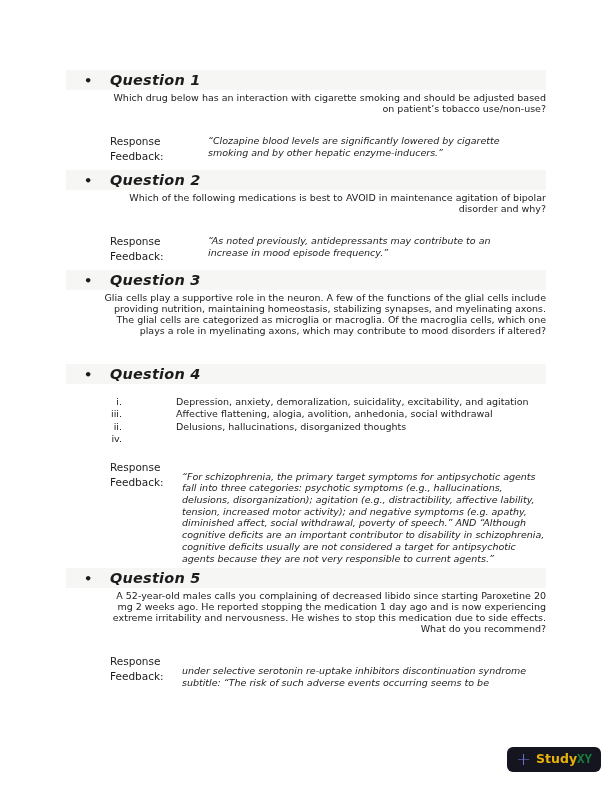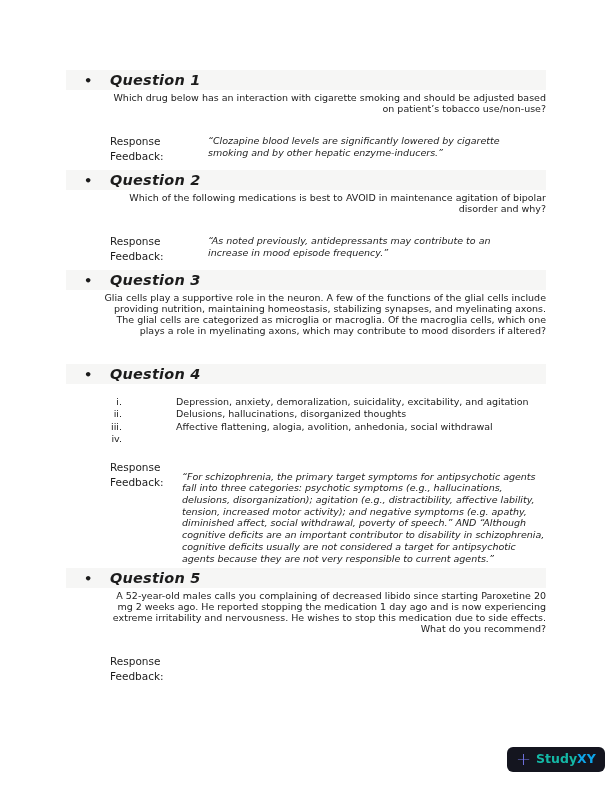--- a/index.html
+++ b/index.html
@@ -86,22 +86,22 @@
     gap: 5px;
   }
   .logo-plus {
     color: #7678f0;
     font-size: 18px;
     font-weight: 300;
     line-height: 1;
     margin-top: -2px;
   }
   .logo-text { font-size: 12.5px; font-weight: 700; line-height: 1; }
-  .logo-study { color: #14b8a6; }
-  .logo-xy { color: #0ea5e9; }
+  .logo-study { color: #eab308; }
+  .logo-xy { color: #15803d; font-family: Liberation Mono, monospace; }
 </style>
 </head>
 <body>
 
 <div class="content">
 
   <section class="sec">
     <div class="q-head">
       <span class="bullet">•</span>
       <h2 class="q-title">Question 1</h2>
@@ -137,45 +137,46 @@
     <div class="q-head">
       <span class="bullet">•</span>
       <h2 class="q-title">Question 4</h2>
     </div>
     <div class="opts">
       <div class="opt">
         <span class="opt-num">i.</span>
         <span class="opt-text">Depression, anxiety, demoralization, suicidality, excitability, and agitation</span>
       </div>
       <div class="opt">
+        <span class="opt-num">iii.</span>
+        <span class="opt-text">Affective flattening, alogia, avolition, anhedonia, social withdrawal</span>
+      </div>
+      <div class="opt">
         <span class="opt-num">ii.</span>
         <span class="opt-text">Delusions, hallucinations, disorganized thoughts</span>
-      </div>
-      <div class="opt">
-        <span class="opt-num">iii.</span>
-        <span class="opt-text">Affective flattening, alogia, avolition, anhedonia, social withdrawal</span>
       </div>
       <div class="opt">
         <span class="opt-num">iv.</span>
       </div>
     </div>
     <div class="fb fb-narrow">
       <div class="fb-label">Response Feedback:</div>
       <div class="fb-text">“For schizophrenia, the primary target symptoms for antipsychotic agents fall into three categories: psychotic symptoms (e.g., hallucinations, delusions, disorganization); agitation (e.g., distractibility, affective lability, tension, increased motor activity); and negative symptoms (e.g. apathy, diminished affect, social withdrawal, poverty of speech.” AND “Although cognitive deficits are an important contributor to disability in schizophrenia, cognitive deficits usually are not considered a target for antipsychotic agents because they are not very responsible to current agents.”</div>
     </div>
   </section>
 
   <section class="sec">
     <div class="q-head">
       <span class="bullet">•</span>
       <h2 class="q-title">Question 5</h2>
     </div>
     <p class="q-body">A 52-year-old males calls you complaining of decreased libido since starting Paroxetine 20 mg 2 weeks ago. He reported stopping the medication 1 day ago and is now experiencing extreme irritability and nervousness. He wishes to stop this medication due to side effects. What do you recommend?</p>
     <div class="fb fb-narrow">
       <div class="fb-label">Response Feedback:</div>
+      <div class="fb-text">under selective serotonin re-uptake inhibitors discontinuation syndrome subtitle: “The risk of such adverse events occurring seems to be</div>
     </div>
   </section>
 
 </div>
 
 <div class="logo">
   <span class="logo-plus">+</span>
   <span class="logo-text"><span class="logo-study">Study</span><span class="logo-xy">XY</span></span>
 </div>
 

